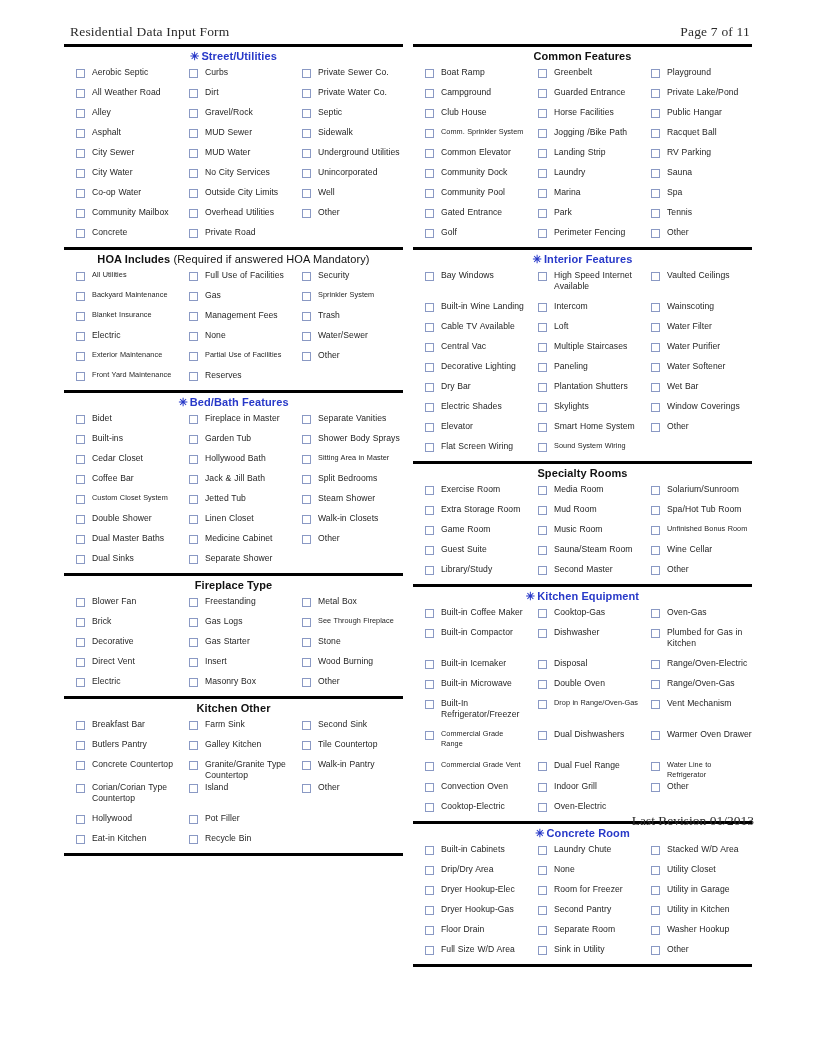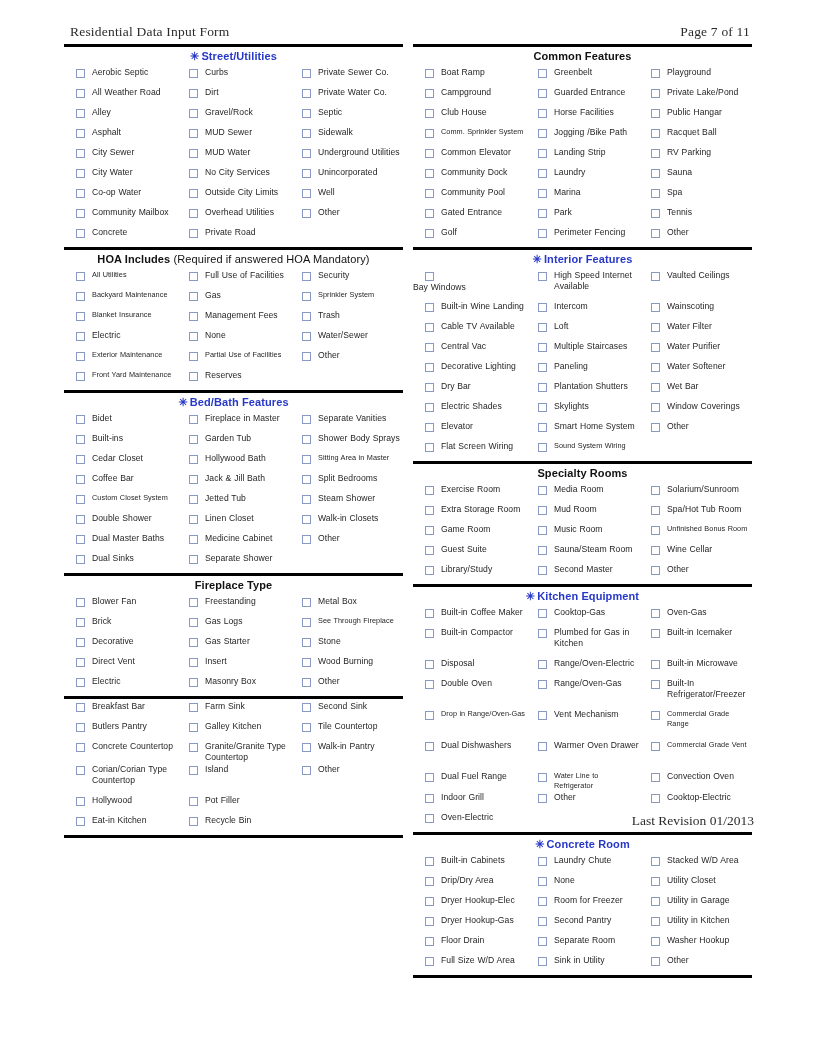--- a/index.html
+++ b/index.html
@@ -406,20 +406,21 @@
               <span class="lbl">Masonry Box</span>
             </div>
             <div class="cell">
               <span class="cbx"></span>
               <span class="lbl">Other</span>
             </div>
           </div>
         </div>
         <div class="sec">
           <div class="rule"></div>
+          <div class="sec-title"><span>Kitchen Other</span></div>
           <div class="grid">
             <div class="cell">
               <span class="cbx"></span>
               <span class="lbl">Breakfast Bar</span>
             </div>
             <div class="cell">
               <span class="cbx"></span>
               <span class="lbl">Farm Sink</span>
             </div>
             <div class="cell">
@@ -596,21 +597,21 @@
             <div class="cell">
               <span class="cbx"></span>
               <span class="lbl">Other</span>
             </div>
           </div>
         </div>
         <div class="sec">
           <div class="rule"></div>
           <div class="sec-title blue"><span class="ast">✳</span><span>Interior Features</span></div>
           <div class="grid">
-            <div class="cell" style="min-height: 30px; flex-direction: column;">
+            <div class="cell" style="min-height: 30px;">
               <span class="cbx"></span>
               <span class="lbl">Bay Windows</span>
             </div>
             <div class="cell" style="min-height: 30px; justify-content: flex-end;">
               <span class="cbx"></span>
               <span class="lbl">High Speed Internet Available</span>
             </div>
             <div class="cell" style="min-height: 30px;">
               <span class="cbx"></span>
               <span class="lbl">Vaulted Ceilings</span>
@@ -791,20 +792,24 @@
             <div class="cell">
               <span class="cbx"></span>
               <span class="lbl">Oven-Gas</span>
             </div>
             <div class="cell" style="min-height: 30px;">
               <span class="cbx"></span>
               <span class="lbl">Built-in Compactor</span>
             </div>
             <div class="cell" style="min-height: 30px;">
               <span class="cbx"></span>
+              <span class="lbl">Dishwasher</span>
+            </div>
+            <div class="cell" style="min-height: 30px;">
+              <span class="cbx"></span>
               <span class="lbl">Plumbed for Gas in Kitchen</span>
             </div>
             <div class="cell">
               <span class="cbx"></span>
               <span class="lbl">Built-in Icemaker</span>
             </div>
             <div class="cell">
               <span class="cbx"></span>
               <span class="lbl">Disposal</span>
             </div>

